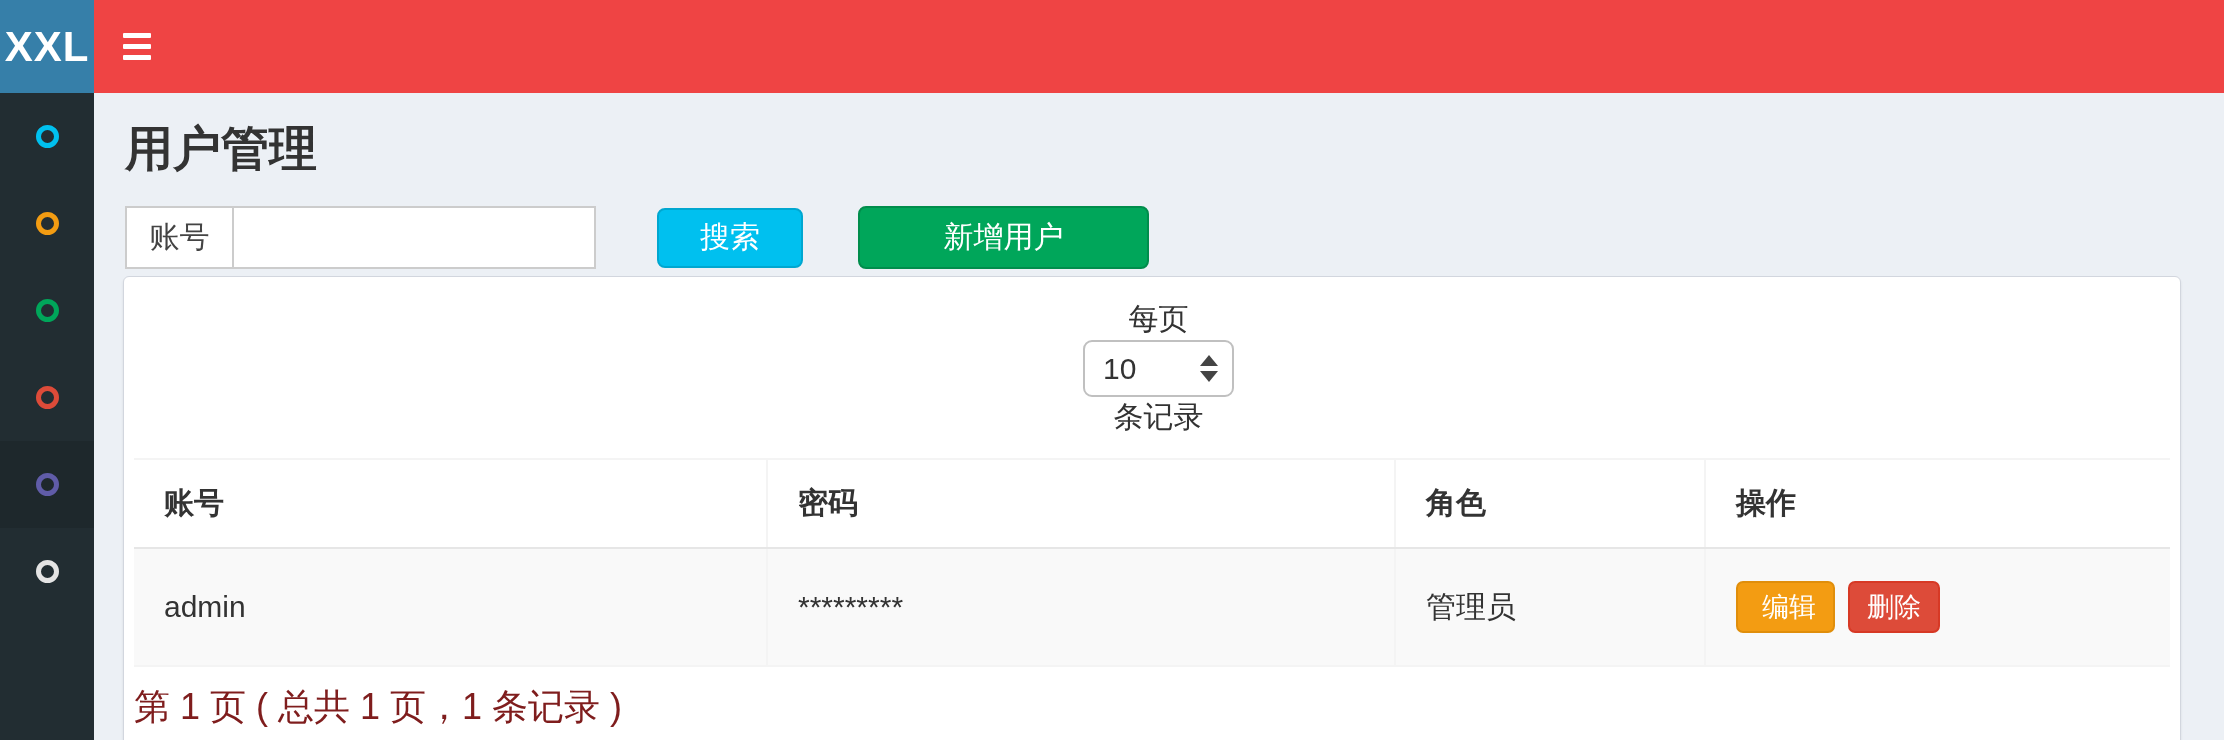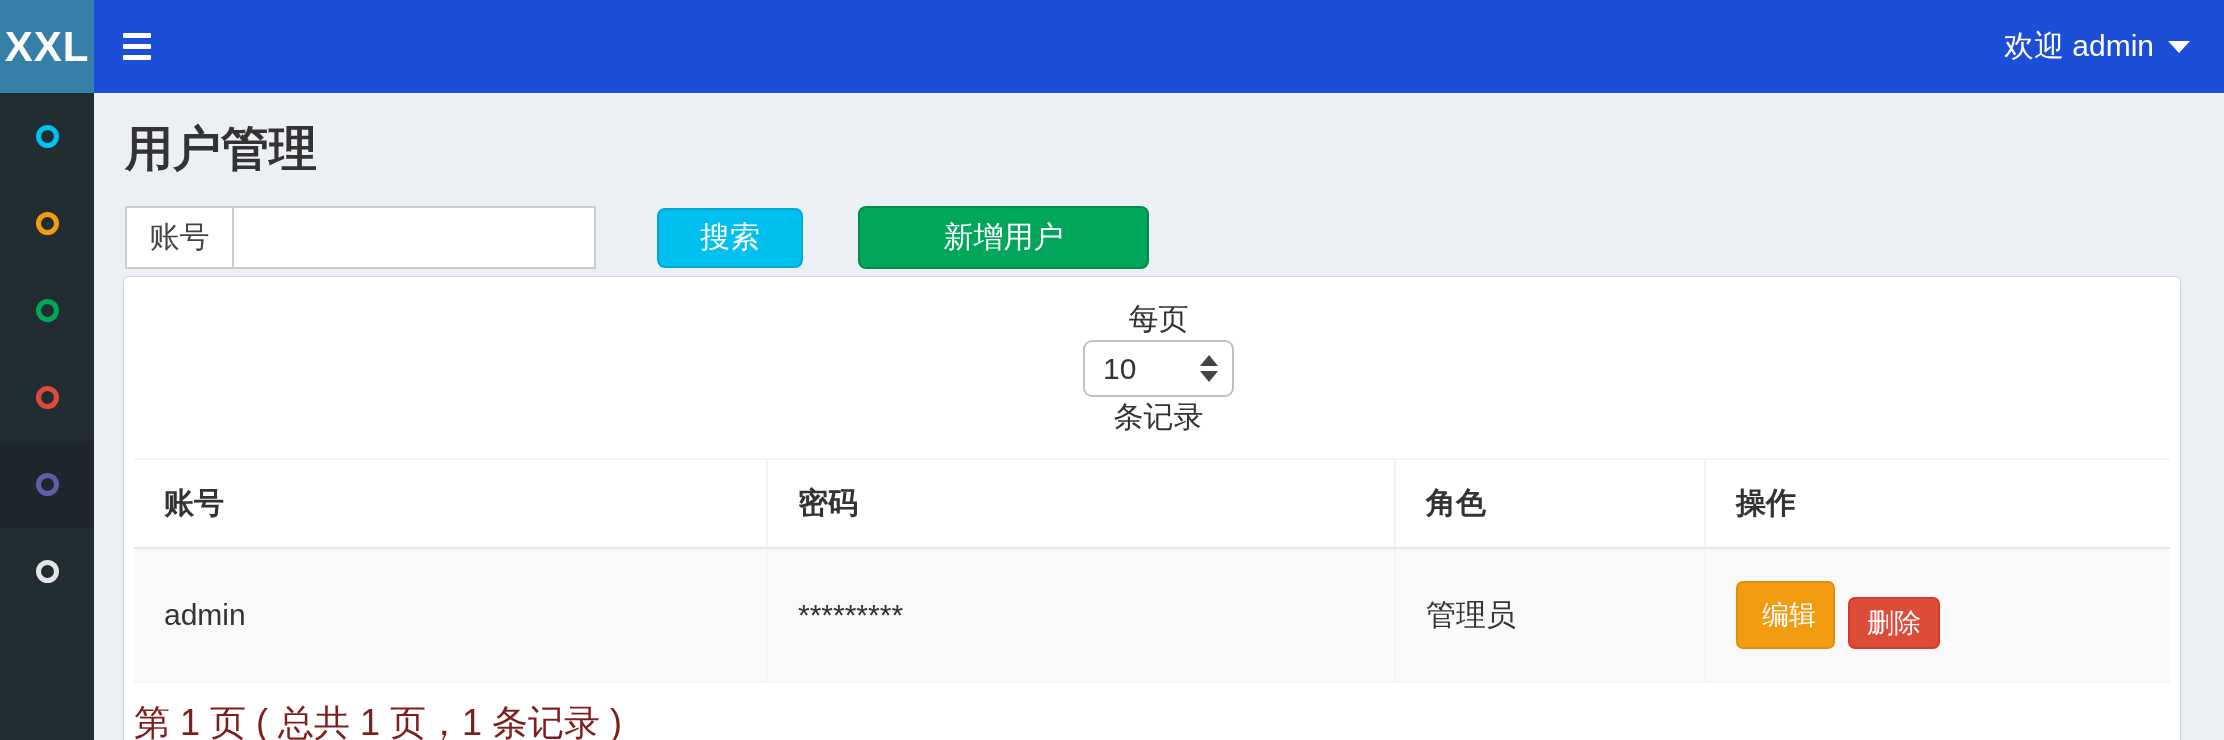--- a/index.html
+++ b/index.html
@@ -4,21 +4,21 @@
 <style>
   * { margin:0; padding:0; box-sizing:border-box; }
   html,body { width:2224px; height:740px; overflow:hidden; }
   body {
     font-family:"Liberation Sans","DejaVu Sans",sans-serif;
     background:#ecf0f5; color:#333;
   }
 
   
   .navbar { position:absolute; top:0; left:0; width:2224px; height:93px;
-            background:#1d4ed8; display:flex; align-items:stretch; }
+            background:#ef4444; display:flex; align-items:stretch; }
   .logo { width:94px; height:93px; background:#367fa9; color:#fff;
           font-size:42px; font-weight:bold; display:flex;
           align-items:center; justify-content:center; letter-spacing:1px; }
   .hamburger { margin-left:29px; align-self:center; width:28px; height:27px;
                display:flex; flex-direction:column; justify-content:space-between;
                cursor:pointer; }
   .hamburger span { display:block; height:5px; background:#fff; border-radius:1px; }
   .nav-right { margin-left:auto; margin-right:34px; display:flex;
                align-items:center; color:#fff; font-size:30px; cursor:pointer; }
   .caret { margin-left:14px; width:0; height:0;
@@ -77,21 +77,21 @@
           font-size:30px; color:#333; table-layout:fixed; }
   col.c1{width:633px;} col.c2{width:628px;} col.c3{width:310px;}
   th { text-align:left; font-weight:bold; padding:23px 30px;
        border-top:2px solid #f4f4f4; border-bottom:2px solid #e6e6e6; }
   td { padding:32px 30px; background:#f9f9f9; border-bottom:2px solid #f4f4f4; }
   th + th, td + td { border-left:2px solid #f4f4f4; }
   .cell-actions { display:flex; gap:13px; }
   .btn-xs { padding:6px 17px; border-radius:7px; font-size:27px; color:#fff;
             cursor:pointer; }
   .btn-edit { background:#f39c12; border:2px solid #e08e0b;padding-left:24px; }
-  .btn-del  { background:#dd4b39; border:2px solid #d73925;margin-top:16px; }
+  .btn-del  { background:#dd4b39; border:2px solid #d73925; }
 
   
   .panel-footer { margin-top:16px; display:flex; align-items:center;
                   justify-content:space-between; }
   .summary { font-size:36px; color:#7f1d1d; }
   .pagination { display:flex; margin-right:4px; }
   .page-btn { min-width:70px; padding:0 31px; height:65px; line-height:61px;
               border:2px solid #ccc; background:#fff; color:#666;
               font-size:30px; text-align:center; cursor:pointer;
               margin-left:-2px; }
@@ -101,24 +101,20 @@
 </style>
 </head>
 <body>
 
 <header class="navbar">
   <div class="logo">XXL</div>
   <div class="hamburger">
     <span></span>
       <span></span>
       <span></span>
-  </div>
-  <div class="nav-right">
-    <span>欢迎 admin</span>
-    <span class="caret"></span>
   </div>
 </header>
 
 <nav class="sidebar">
   <div class="side-item">
     <span class="ring" style="border-color: rgb(0, 192, 239);"></span>
   </div>
   <div class="side-item">
     <span class="ring" style="border-color: rgb(243, 156, 18);"></span>
   </div>

